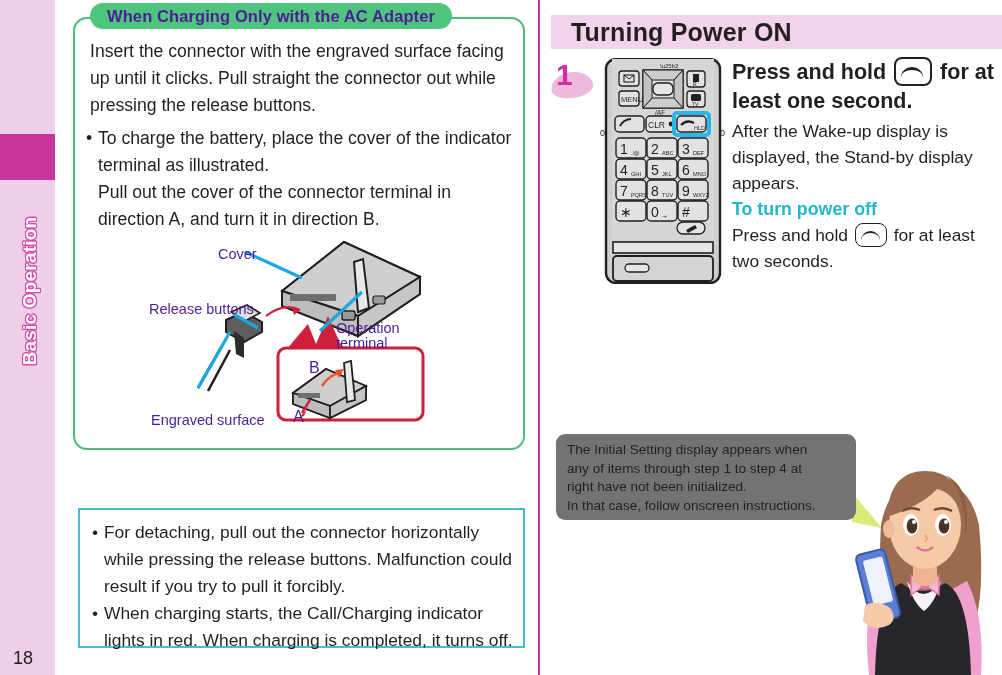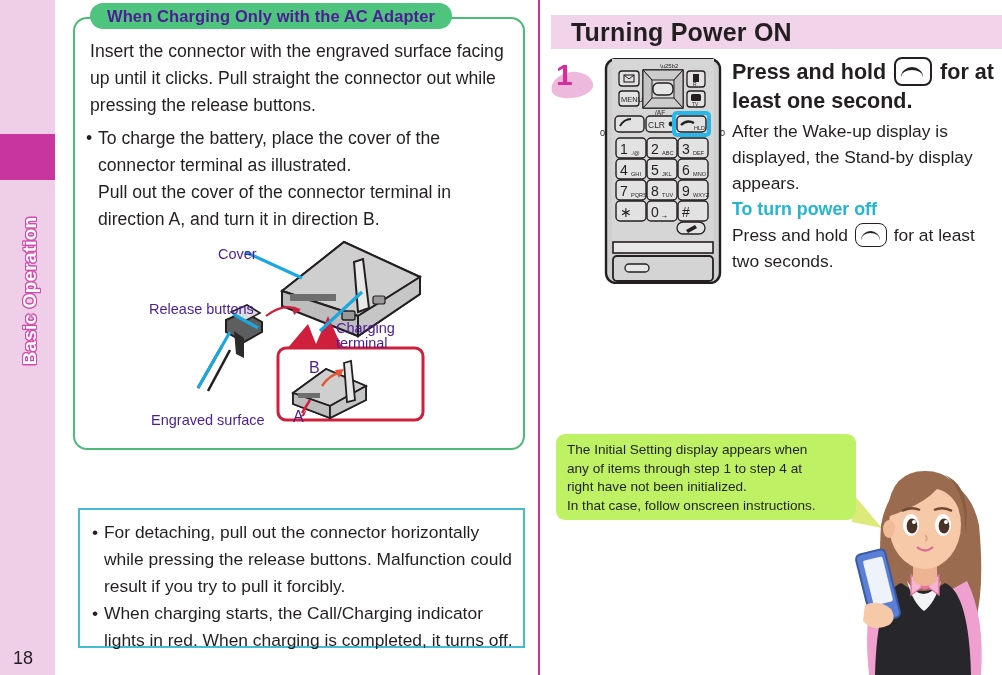--- a/index.html
+++ b/index.html
@@ -115,21 +115,21 @@
     border-top:3px solid #231f20;
     border-radius:60% 60% 0 0/100% 100% 0 0;
     transform:rotate(0deg);
   }
   .keyglyph.small .hs{left:5px;top:7px;width:19px;border-top-width:2.6px;}
   
   #phone{position:absolute;left:598px;top:58px;width:130px;height:226px;}
   
   #balloon{
     position:absolute;left:556px;top:434px;width:300px;height:86px;
-    background:#bef264;border-radius:9px;
+    background:#737373;border-radius:9px;
   }
   #balloon .txt{
     position:absolute;left:11px;top:7px;width:285px;
     font-size:13.6px;line-height:18.6px;color:#231f20;
   }
   #balloon-tail{
     position:absolute;left:848px;top:488px;width:34px;height:42px;
   }
   
   #girl{position:absolute;left:845px;top:455px;width:157px;height:220px;}
@@ -148,21 +148,21 @@
 <div id="green-box"></div>
 <div id="green-tab">
   <span>When Charging Only with the AC Adapter</span>
 </div>
 
 <div id="green-body">
   <p>Insert the connector with the engraved surface facing up until it clicks. Pull straight the connector out while pressing the release buttons.</p>
   <ul class="bullet-list">
     <li>
       <span class="dot">•</span>
-      <span class="indent">To charge the battery, place the cover of the connector terminal as illustrated.</span>
+      <span class="indent">To charge the battery, place the cover of the indicator terminal as illustrated.</span>
       <span class="indent">Pull out the cover of the connector terminal in direction A, and turn it in direction B.</span>
     </li>
   </ul>
 </div>
 
 <div id="illus">
   <svg width="300" height="215" viewBox="0 0 300 215">
 
     <g>
       <path d="M152 63 L214 14 L290 49 L290 66 L228 108 L154 78 Z" fill="#d7d7d7" stroke="#231f20" stroke-width="2"></path>
@@ -207,21 +207,21 @@
 
     <g stroke="#1ba7e0" stroke-width="3.2" fill="none">
       <line x1="115" y1="24" x2="172" y2="50"></line>
       <line x1="190" y1="103" x2="232" y2="64"></line>
       <line x1="103" y1="86" x2="128" y2="100"></line>
       <line x1="68" y1="160" x2="100" y2="104"></line>
     </g>
   </svg>
   <div class="lbl" style="left:88px;top:18px;">Cover</div>
   <div class="lbl" style="left:19px;top:73px;">Release buttons</div>
-  <div class="lbl" style="left:206px;top:92px;">Charging</div>
+  <div class="lbl" style="left:206px;top:92px;">Operation</div>
   <div class="lbl" style="left:206px;top:107px;">terminal</div>
   <div class="lbl" style="left:21px;top:184px;">Engraved surface</div>
   <div class="lbl" style="left:163px;top:180px;font-size:16px;">A</div>
   <div class="lbl" style="left:179px;top:131px;font-size:16px;">B</div>
 </div>
 
 <div id="cyan-box">
   <div id="cyan-body">
     <ul class="bullet-list">
       <li>

